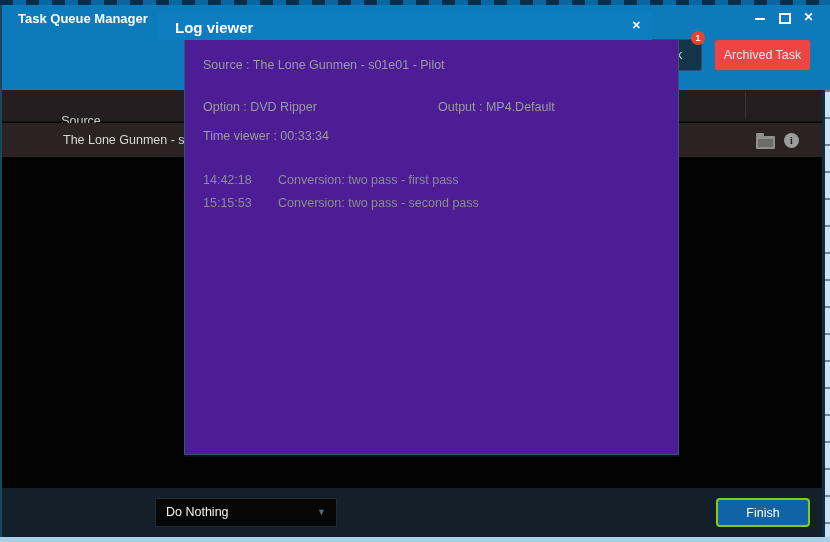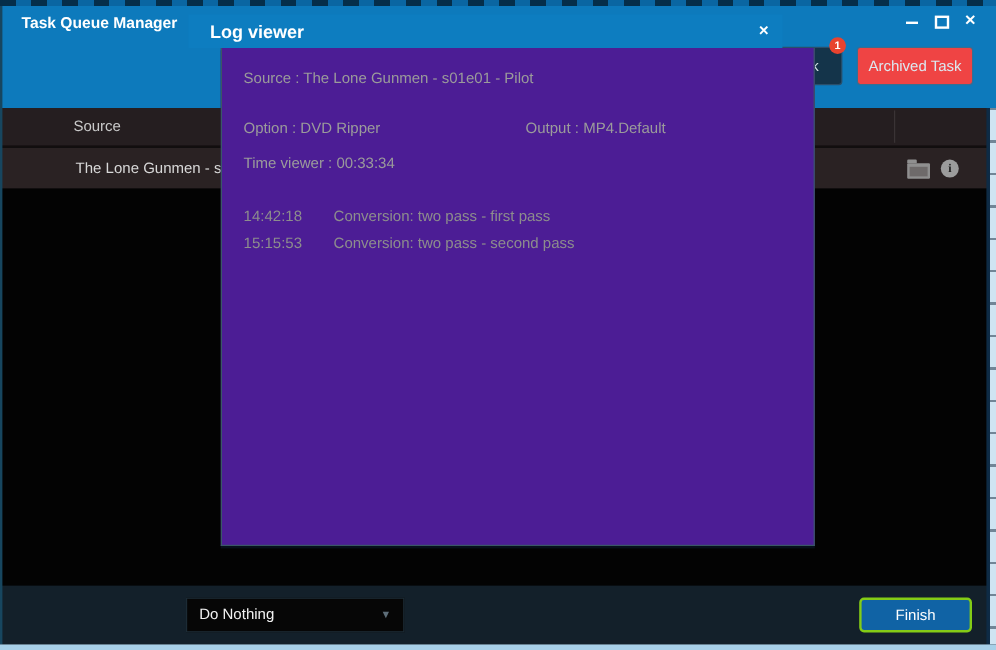--- a/index.html
+++ b/index.html
@@ -48,21 +48,21 @@
     position:absolute;left:691px;top:31px;width:14px;height:14px;border-radius:50%;
     background:#e8432f;color:#ffffff;font-size:9px;font-weight:bold;
     display:flex;align-items:center;justify-content:center;z-index:12;
   }
 
   
   .table-header{
     position:absolute;left:0;top:90px;width:830px;height:32px;
     background:#251e20;border-bottom:1px solid #171213;box-sizing:border-box;
   }
-  .th-source{display:inline-block;width:162px;text-align:center;line-height:31px;color:#c9c9c9;font-size:12.5px;}
+  .th-source{display:inline-block;width:162px;text-align:center;line-height:31px;color:#c9c9c9;font-size:12.5px;margin-top:16px;}
   .th-divider{position:absolute;left:745px;top:2px;width:1px;height:27px;background:#3a3335;}
   .table-row{
     position:absolute;left:0;top:123px;width:830px;height:34px;
     background:#2a2223;
   }
   .row-source{
     position:absolute;left:63px;top:0;line-height:34px;color:#d8d8d8;font-size:12.5px;white-space:nowrap;
   }
   .folder-icon{position:absolute;left:756px;top:13px;width:19px;height:13px;background:#8f8f8f;border-radius:1px;}
   .folder-icon::before{content:"";position:absolute;left:0;top:-3px;width:8px;height:3px;background:#8f8f8f;border-radius:1px 1px 0 0;}

